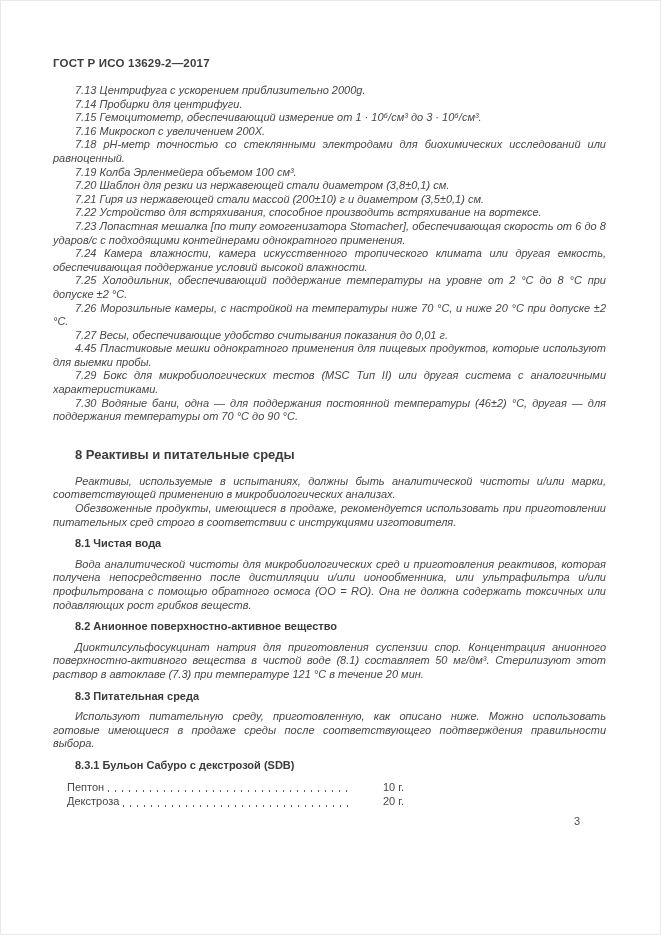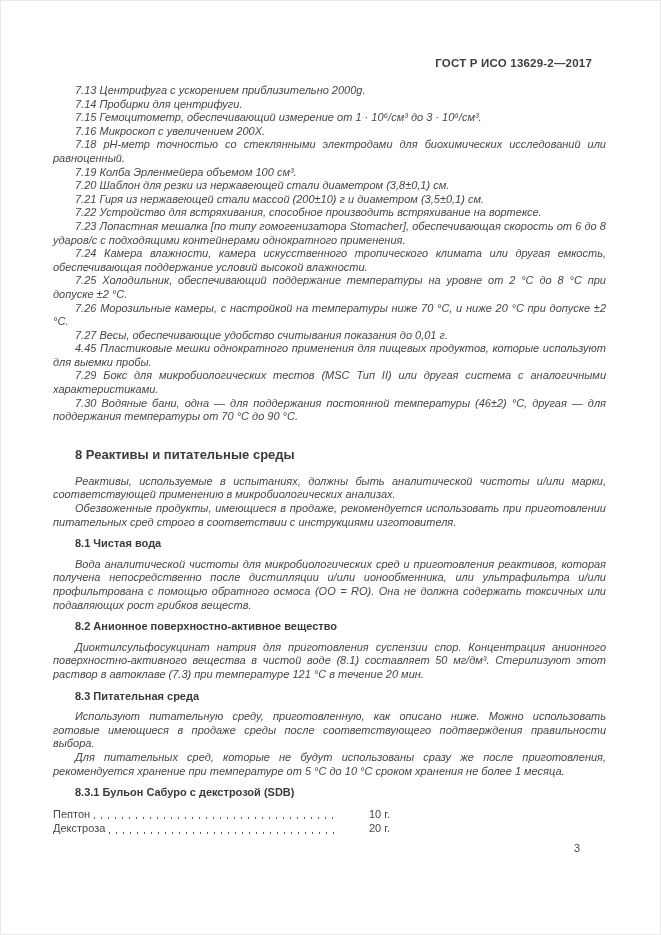--- a/index.html
+++ b/index.html
@@ -13,21 +13,20 @@
     height: 935px;
     box-sizing: border-box;
     background: #ffffff;
     border: 1px solid #e9e9e9;
     font-family: "Liberation Sans", "DejaVu Sans", sans-serif;
     color: #474747;
     overflow: hidden;
   }
   .doc-header {
     padding: 56px 68px 0 52px;
-    text-align: right;
     font-size: 11.5px;
     font-weight: bold;
     color: #3d3d3d;
     letter-spacing: 0.2px;
   }
   .content {
     padding: 15px 54px 0 52px;
     font-size: 11px;
     line-height: 13.6px;
   }
@@ -55,20 +54,21 @@
     text-indent: 22px;
     text-align: left;
   }
   .recipe {
     margin-top: 4px;
   }
   .recipe-row {
     display: flex;
     align-items: flex-end;
     width: 364px;
+    margin-left: 14px;
     line-height: 14.5px;
   }
   .recipe-name {
     flex: 0 0 auto;
     white-space: nowrap;
   }
   .dots {
     flex: 1 1 auto;
     align-self: flex-end;
     height: 2px;
@@ -124,21 +124,20 @@
     <p class="para">Обезвоженные продукты, имеющиеся в продаже, рекомендуется использовать при приготовлении питательных сред строго в соответствии с инструкциями изготовителя.</p>
 
     <h3 class="sub-title">8.1 Чистая вода</h3>
     <p class="para">Вода аналитической чистоты для микробиологических сред и приготовления реактивов, которая получена непосредственно после дистилляции и/или ионообменника, или ультрафильтра и/или профильтрована с помощью обратного осмоса (ОО = RO). Она не должна содержать токсичных или подавляющих рост грибков веществ.</p>
 
     <h3 class="sub-title">8.2 Анионное поверхностно-активное вещество</h3>
     <p class="para">Диоктилсульфосукцинат натрия для приготовления суспензии спор. Концентрация анионного поверхностно-активного вещества в чистой воде (8.1) составляет 50 мг/дм³. Стерилизуют этот раствор в автоклаве (7.3) при температуре 121 °C в течение 20 мин.</p>
 
     <h3 class="sub-title">8.3 Питательная среда</h3>
     <p class="para">Используют питательную среду, приготовленную, как описано ниже. Можно использовать готовые имеющиеся в продаже среды после соответствующего подтверждения правильности выбора.</p>
-    <p class="para">Для питательных сред, которые не будут использованы сразу же после приготовления, рекомендуется хранение при температуре от 5 °C до 10 °C сроком хранения не более 1 месяца.</p>
 
     <h3 class="sub-title">8.3.1 Бульон Сабуро с декстрозой (SDB)</h3>
 
     <div class="recipe">
       <div class="recipe-row">
         <span class="recipe-name">Пептон</span>
         <span class="dots"></span>
         <span class="recipe-amount">10 г.</span>
       </div>
       <div class="recipe-row">

